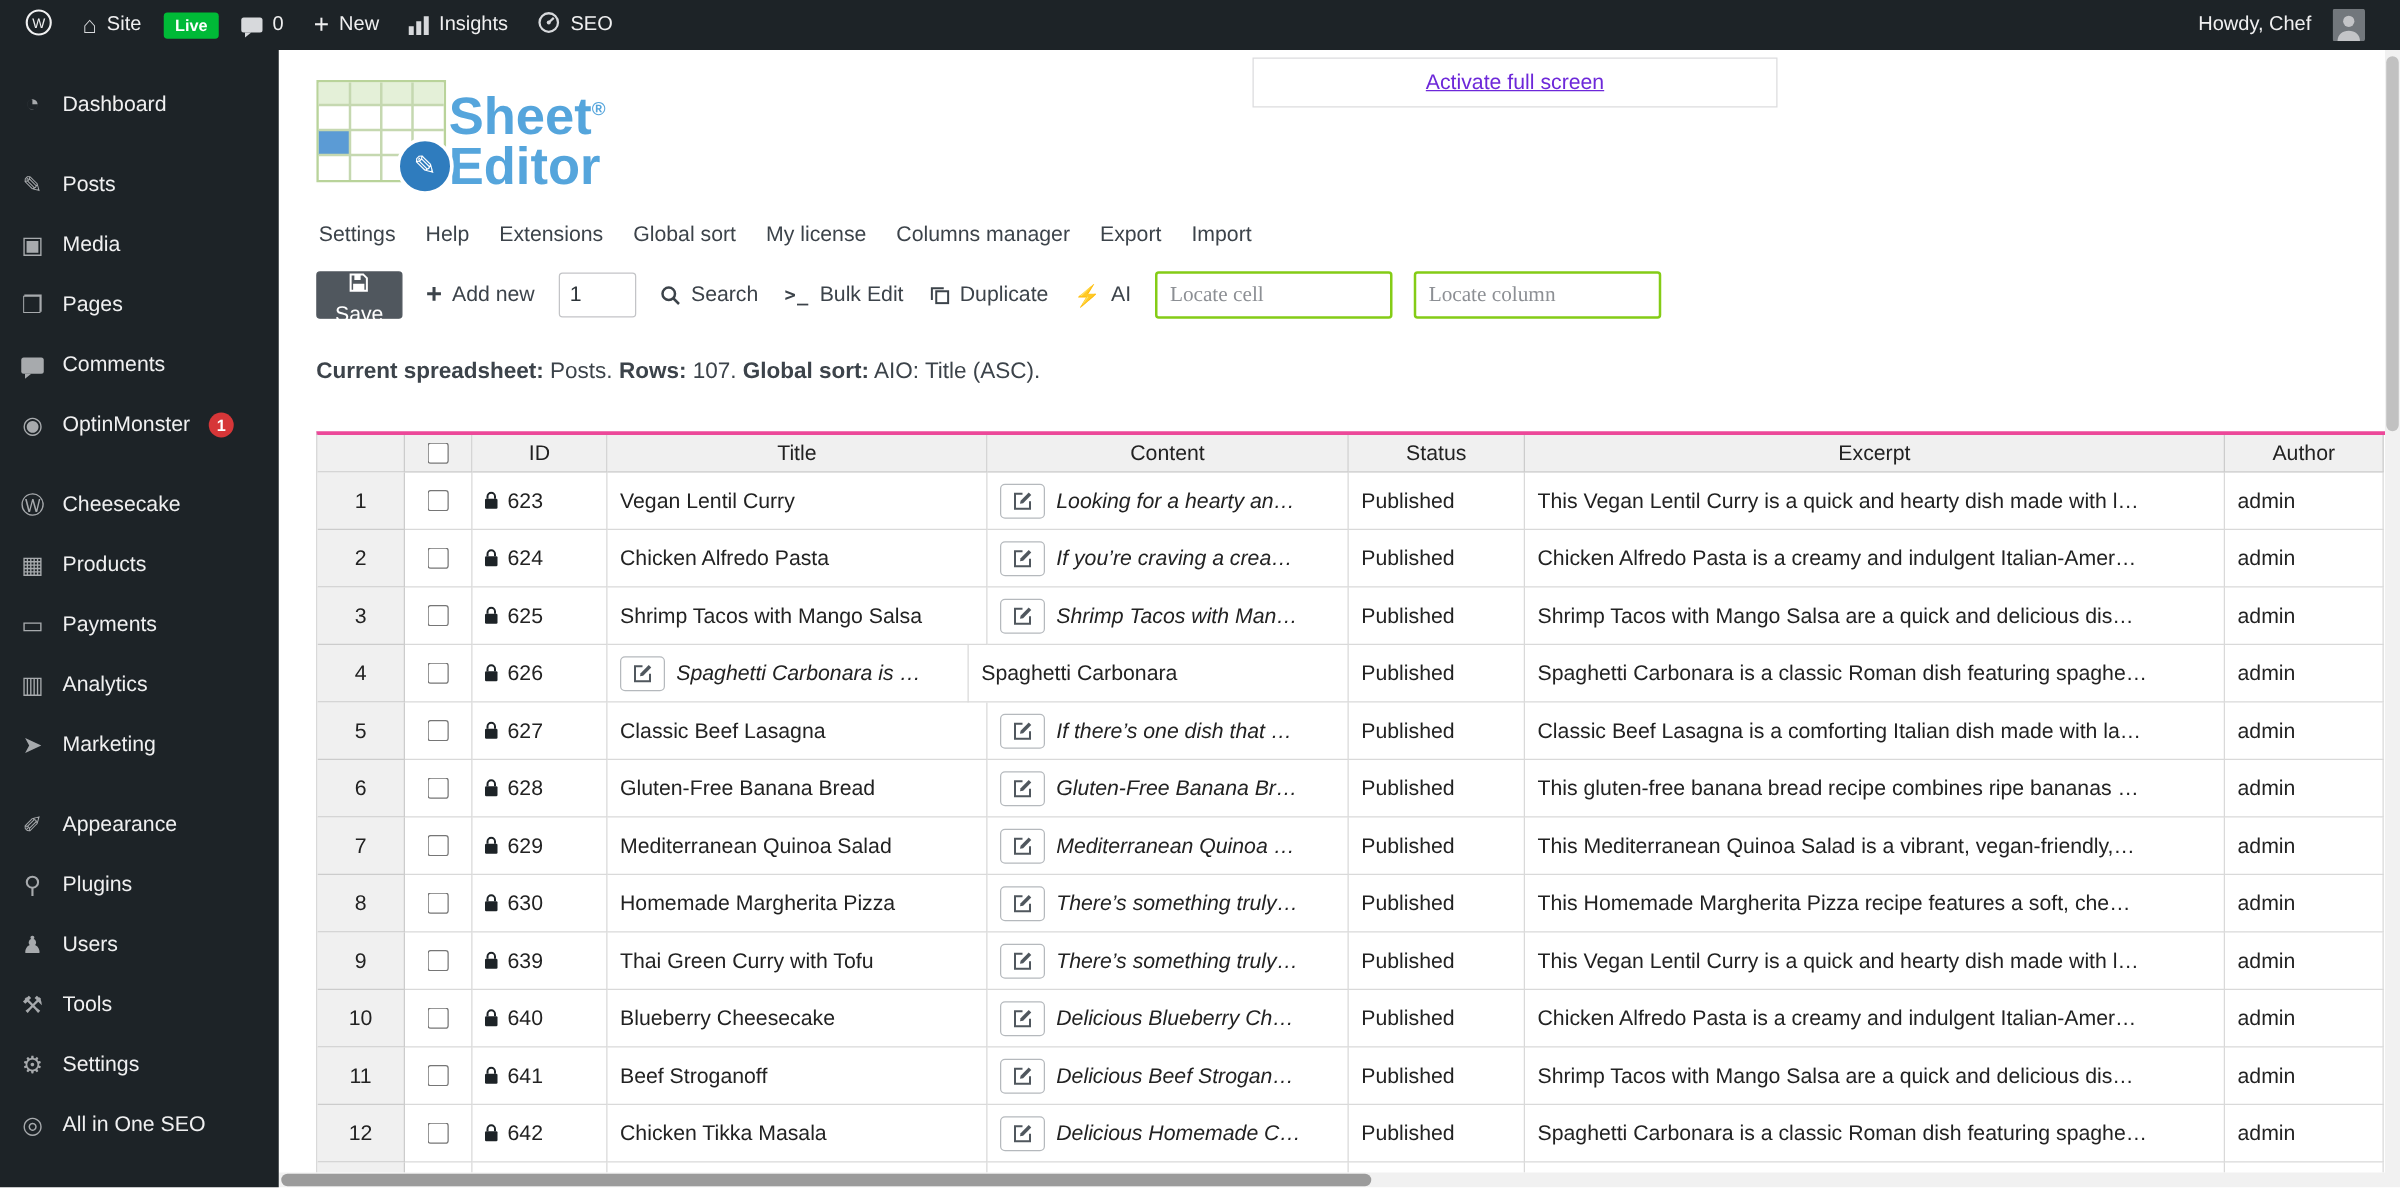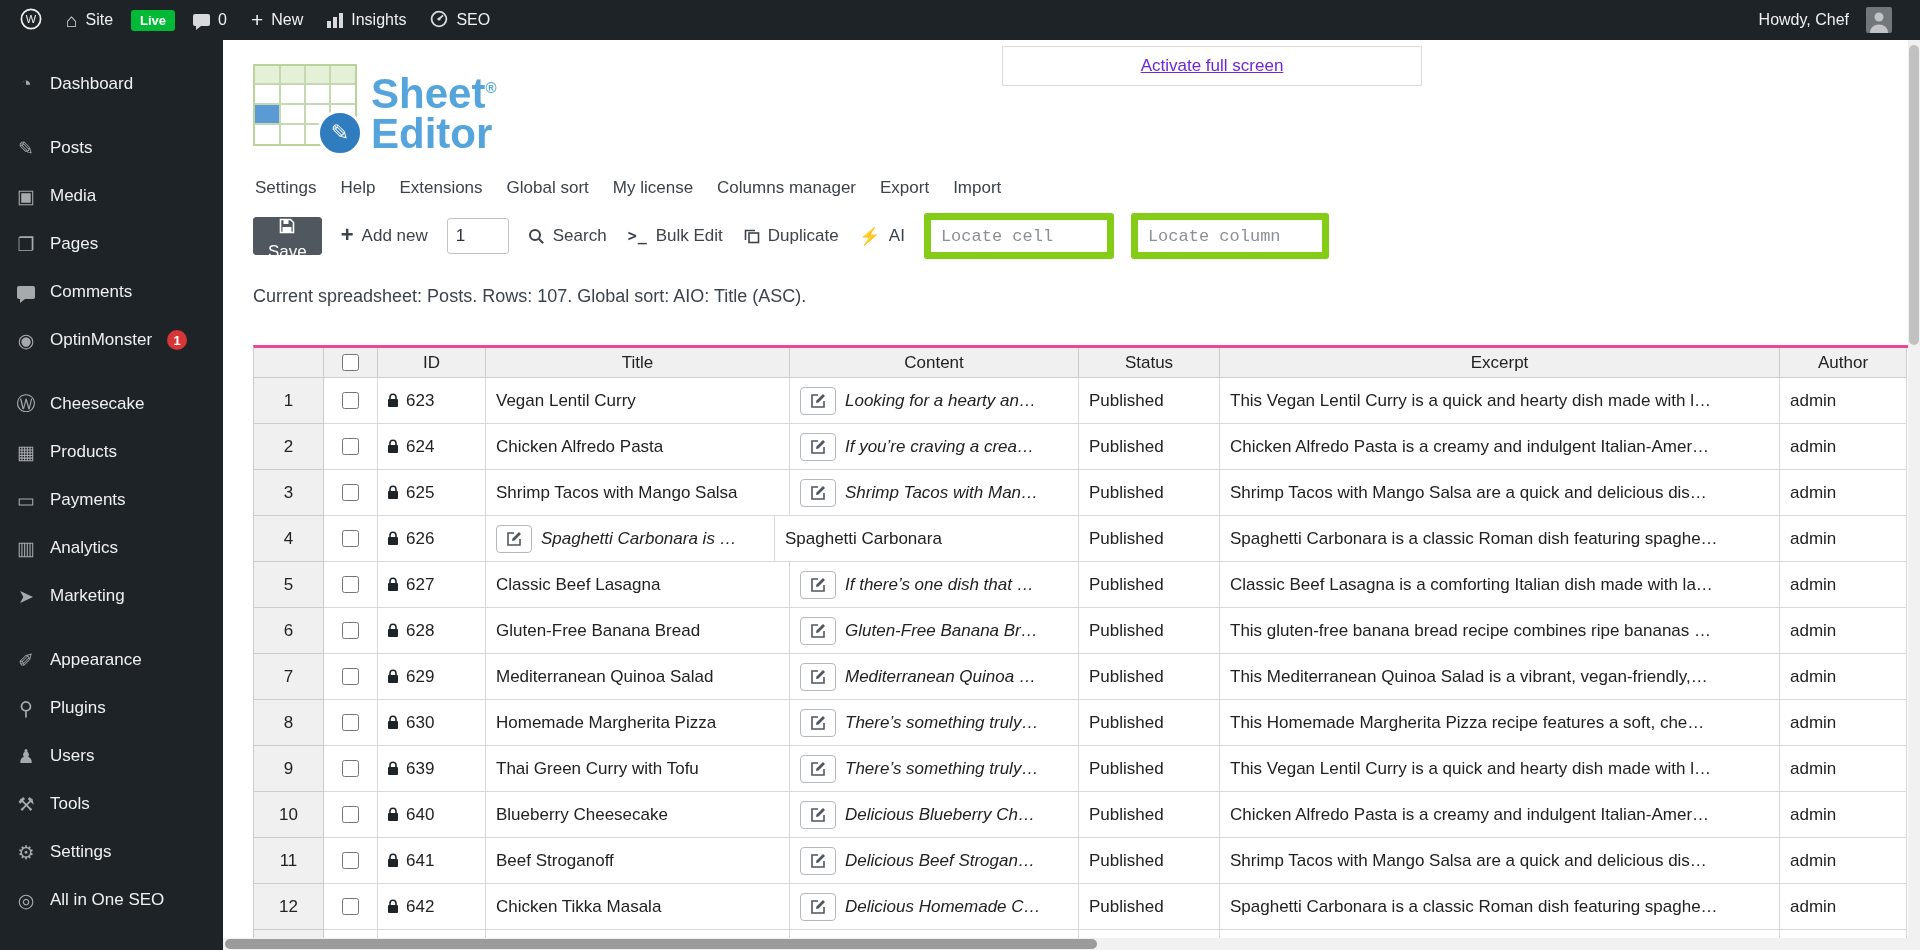--- a/index.html
+++ b/index.html
@@ -50,39 +50,39 @@
   }
   .fullscreen-link { color:#6d28d9; text-decoration:underline; font-size:17px; cursor:pointer; }
 
   .brand { position:absolute; left:30px; top:24px; display:flex; }
   .brand-grid { width:104px; height:82px; flex:none; }
   .brand-pencil {
     position:absolute; left:64px; top:46px; width:46px; height:46px; border-radius:50%;
     background:#2f7cbe; color:#fff; border:3px solid #fff;
     display:flex; align-items:center; justify-content:center; font-size:22px;
   }
-  .brand-text { margin-left:14px; padding-top:4px; color:#55a5dc; font-weight:bold; font-size:42px; line-height:40px; }
+  .brand-text { margin-left:2px; padding-top:4px; color:#55a5dc; font-weight:bold; font-size:42px; line-height:40px; }
   .brand-text sup { font-size:15px; vertical-align:super; }
 
   .plugin-menu { position:absolute; left:32px; top:138px; display:flex; gap:24px; }
   .pm-link { font-size:17px; color:#3c434a; cursor:pointer; white-space:nowrap; }
 
   .toolbar { position:absolute; left:30px; top:176px; height:40px; display:flex; align-items:center; gap:17px; }
   .btn-save { display:flex; align-items:center; gap:8px; background:#50575e; color:#fff; border:1px solid #50575e; height:38px; padding:0 14px; font-size:17px; border-radius:3px; cursor:pointer; font-family:inherit;flex-direction:column; }
   .btn-flat { display:flex; align-items:center; gap:8px; background:none; border:none; color:#3c434a; font-size:17px; cursor:pointer; padding:0 2px; font-family:inherit; }
   .plus-glyph { font-size:22px; font-weight:bold; line-height:1; margin-top:-2px; }
   .num-input { width:62px; height:36px; border:1px solid #c3c4c7; border-radius:3px; font-size:17px; padding:0 8px; color:#2c3338; font-family:inherit; }
   .term-icon { font-family:"DejaVu Sans Mono", monospace; font-size:15px; font-weight:bold; letter-spacing:1px; }
   .bolt-icon { font-size:17px; line-height:1; }
-  .locate-input { width:190px; height:38px; border:7px solid #84cc16; border-radius:3px; font-size:17px; padding:16px 10px; color:#2c3338; font-family:Liberation Mono, monospace; }
+  .locate-input { width:190px; height:38px; border:2px solid #84cc16; border-radius:3px; font-size:17px; padding:16px 10px; color:#2c3338; font-family:Liberation Serif, serif; }
   .locate-input.wide { width:198px; }
   .locate-input::placeholder { color:#8c8f94; }
 
   .status-line { position:absolute; left:30px; top:246px; margin:0; font-size:18px; color:#3c434a; }
-  .status-line b { font-weight:normal; }
+  .status-line b { font-weight:bold; }
 
   
   .grid { position:absolute; left:30px; top:305px; width:1657px; height:593px; overflow:hidden; border-top:3px solid #ec4899; border-left:1px solid #ccc; background:#fff; }
   .g-head { display:flex; height:30px; }
   .hc { border-right:1px solid #ccc; border-bottom:1px solid #ccc; background:#f0f0f0; display:flex; align-items:center; justify-content:center; font-size:17px; color:#222; flex:none; }
   .g-row { display:flex; height:46px; background:#fff; }
   .gc { border-right:1px solid #d9d9d9; border-bottom:1px solid #d9d9d9; display:flex; align-items:center; font-size:17px; color:#222; padding:0 10px; overflow:hidden; flex:none; white-space:nowrap; }
   .c-num { width:70px; }   .gc.c-num { justify-content:center; padding:0; background:#f0f0f0; border-right:1px solid #ccc; border-bottom:1px solid #ccc; }
   .c-check { width:54px; } .gc.c-check { justify-content:center; padding:0; }
   .c-id { width:108px; }   .gc.c-id { gap:7px; padding:0 9px; }

